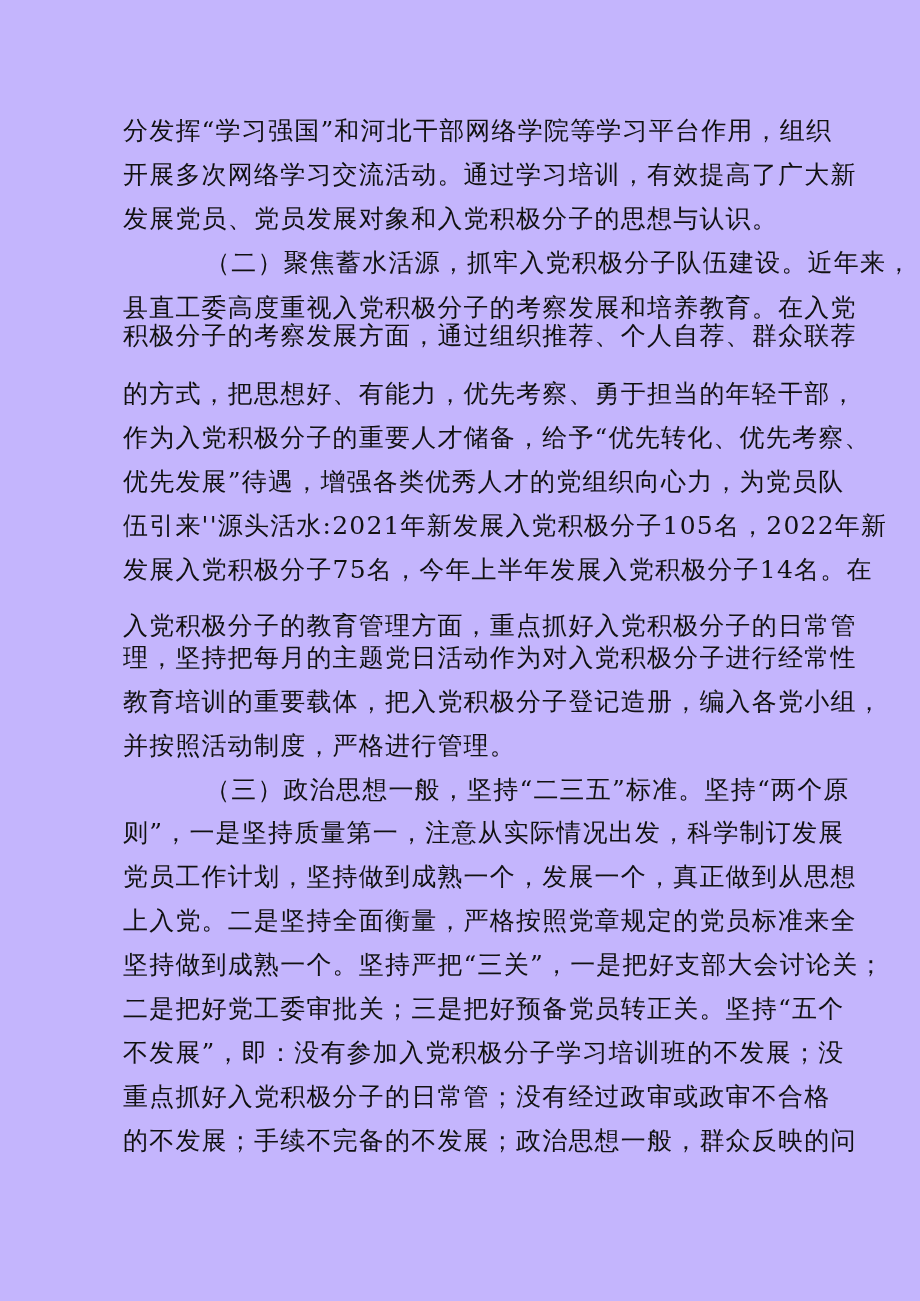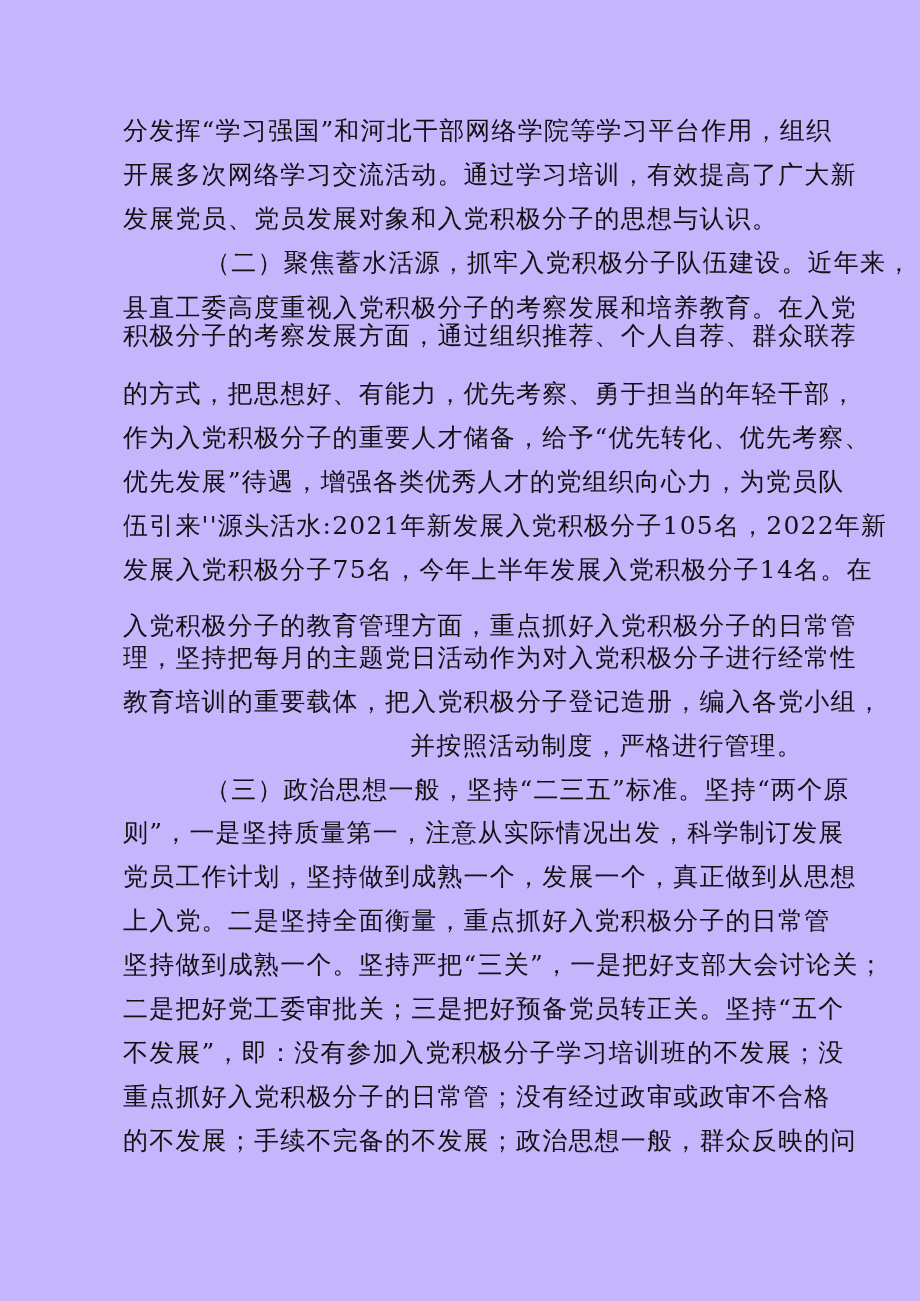--- a/index.html
+++ b/index.html
@@ -54,24 +54,24 @@
       <div class="line justify" style="top: 293px;">县直工委高度重视入党积极分子的考察发展和培养教育。在入党</div>
       <div class="line justify" style="top: 321px;">积极分子的考察发展方面，通过组织推荐、个人自荐、群众联荐</div>
       <div class="line justify" style="top: 379.4px;">的方式，把思想好、有能力，优先考察、勇于担当的年轻干部，</div>
       <div class="line justify" style="top: 423.3px;">作为入党积极分子的重要人才储备，给予“优先转化、优先考察、</div>
       <div class="line justify" style="top: 467.2px;">优先发展”待遇，增强各类优秀人才的党组织向心力，为党员队</div>
       <div class="line justify" style="top: 511.1px;">伍引来''源头活水:2021年新发展入党积极分子105名，2022年新</div>
       <div class="line justify" style="top: 555px;">发展入党积极分子75名，今年上半年发展入党积极分子14名。在</div>
       <div class="line justify" style="top: 598.9px; margin-top: 12px;">入党积极分子的教育管理方面，重点抓好入党积极分子的日常管</div>
       <div class="line justify" style="top: 642.8px;">理，坚持把每月的主题党日活动作为对入党积极分子进行经常性</div>
       <div class="line justify" style="top: 686.7px;">教育培训的重要载体，把入党积极分子登记造册，编入各党小组，</div>
-      <div class="line" style="top: 730.6px; text-align: right;">并按照活动制度，严格进行管理。</div>
+      <div class="line" style="top: 730.6px;">并按照活动制度，严格进行管理。</div>
       <div class="line justify indent" style="top: 774.5px;">（三）政治思想一般，坚持“二三五”标准。坚持“两个原</div>
       <div class="line justify" style="top: 818.4px;">则”，一是坚持质量第一，注意从实际情况出发，科学制订发展</div>
       <div class="line justify" style="top: 862.3px;">党员工作计划，坚持做到成熟一个，发展一个，真正做到从思想</div>
-      <div class="line justify" style="top: 906.2px;">上入党。二是坚持全面衡量，重点抓好入党积极分子的日常管</div>
+      <div class="line justify" style="top: 906.2px;">上入党。二是坚持全面衡量，严格按照党章规定的党员标准来全</div>
       <div class="line justify" style="top: 950.1px;">坚持做到成熟一个。坚持严把“三关”，一是把好支部大会讨论关；</div>
       <div class="line justify" style="top: 994px;">二是把好党工委审批关；三是把好预备党员转正关。坚持“五个</div>
       <div class="line justify" style="top: 1037.9px;">不发展”，即：没有参加入党积极分子学习培训班的不发展；没</div>
       <div class="line justify" style="top: 1081.8px;">重点抓好入党积极分子的日常管；没有经过政审或政审不合格</div>
       <div class="line justify" style="top: 1125.7px;">的不发展；手续不完备的不发展；政治思想一般，群众反映的问</div>
     </div>
 </div>
 
 </body></html>

